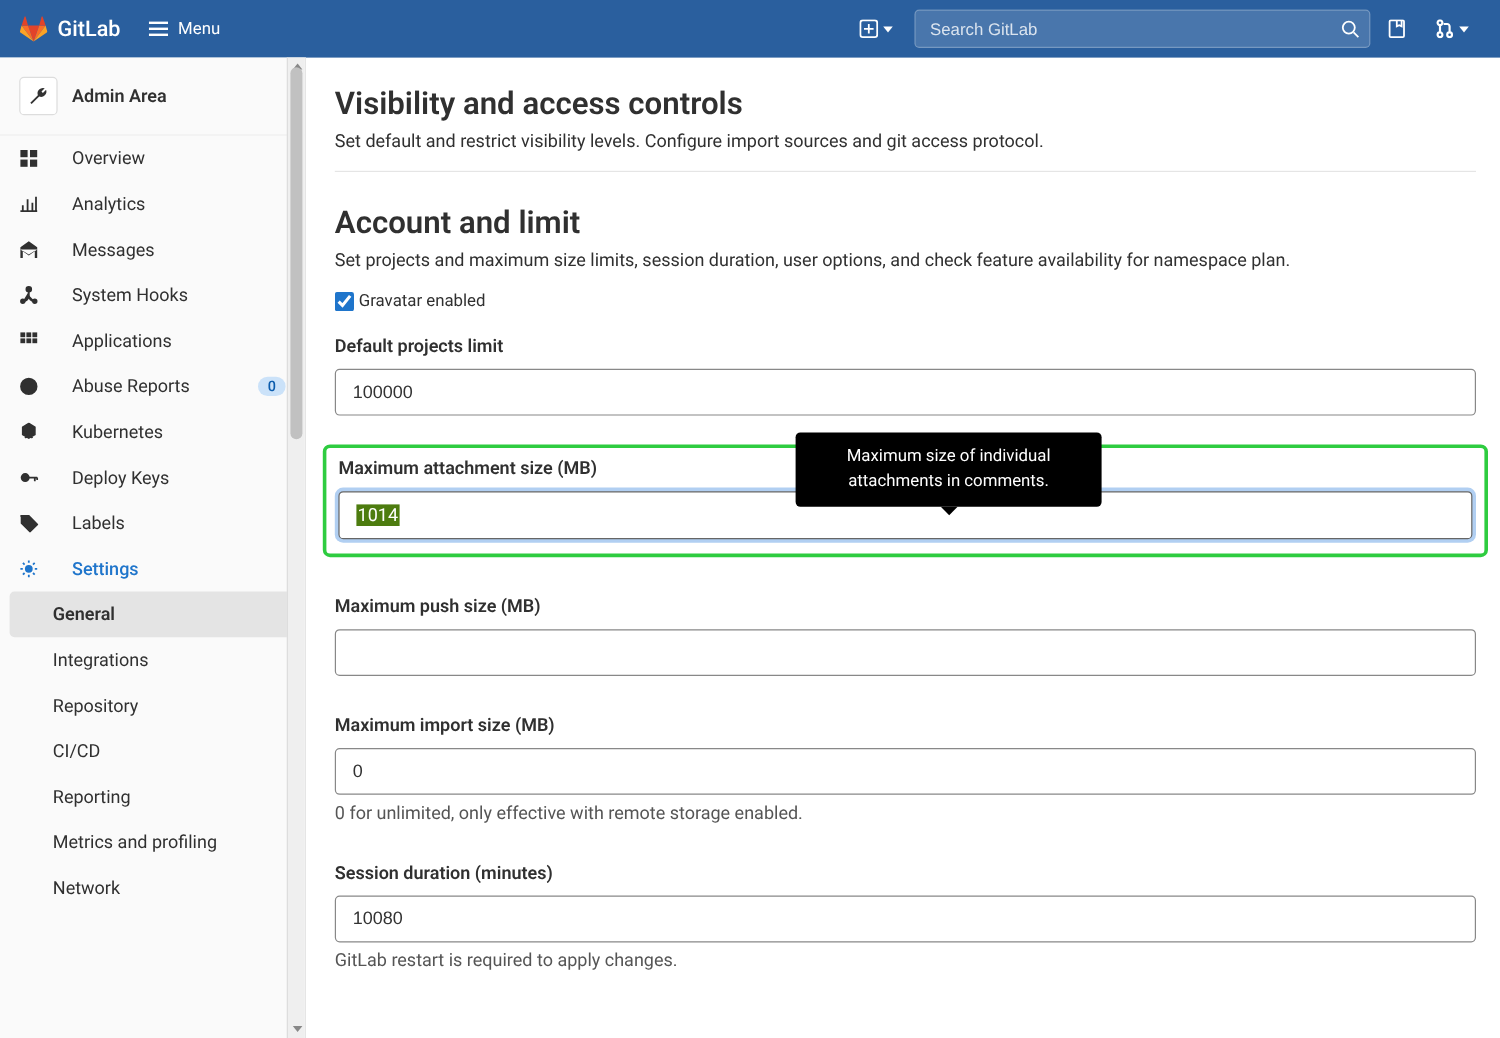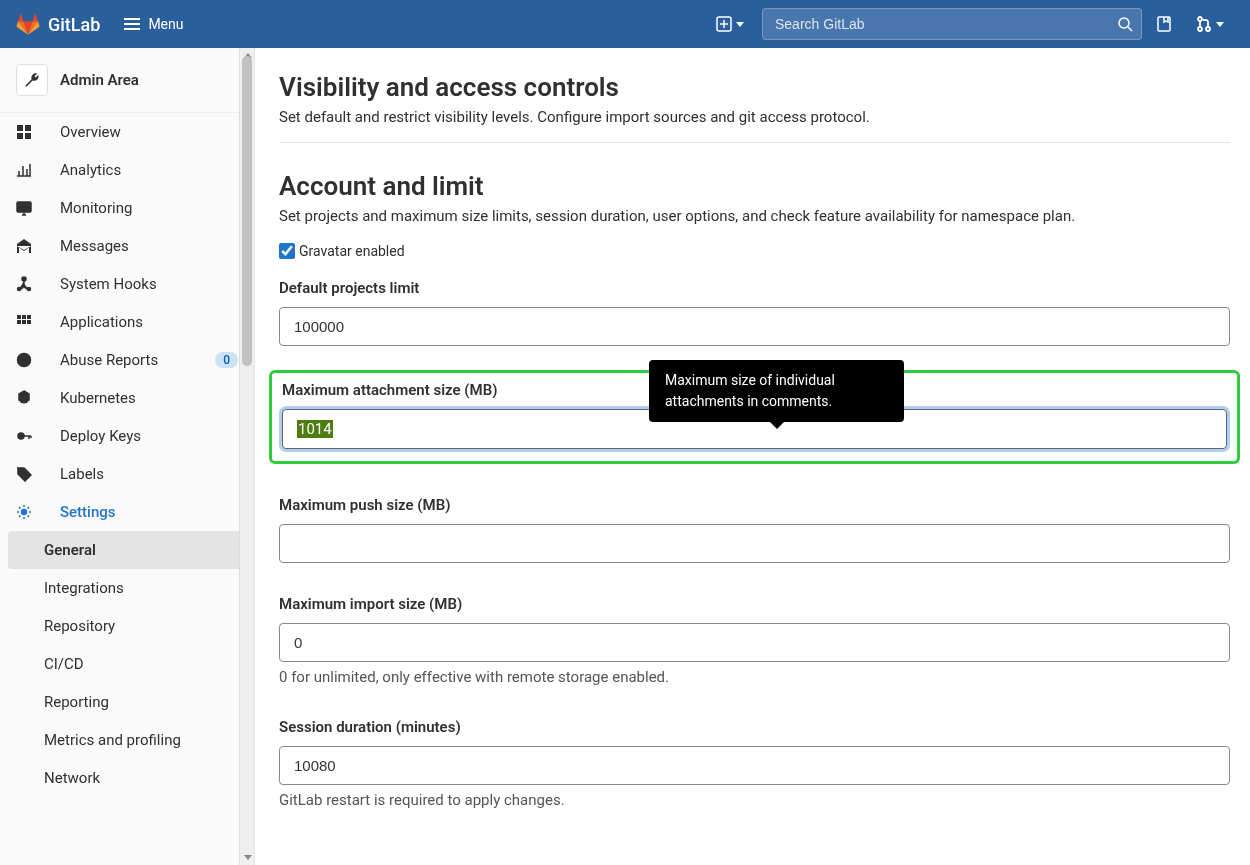--- a/index.html
+++ b/index.html
@@ -54,21 +54,21 @@
     .checkbox { width: 16px; height: 16px; accent-color: #1f75cb; }
     .field-group { margin-bottom: 32px; position: relative; width: 100%; }
     .field-label { font-weight: 600; font-size: 15px; margin-bottom: 10px; display: block; }
     .field-input { width: 100%; padding: 10px 14px; border: 1px solid #888; border-radius: 4px; font-size: 15px; color: #333; outline: none; }
     .field-hint { font-size: 15px; color: #555; margin-top: 6px; }
     
     .highlight-box { border: 3px solid #2ecc40; border-radius: 6px; padding: 8px 10px 12px 10px; margin: -8px -10px 10px -10px; }
     .highlight-box .field-input { background: #fff; border: 1px solid #666; box-shadow: 0 0 0 3px rgba(100,160,230,0.5); }
     .selected-text { background: #4d7c0f; color: #fff; padding: 0 1px; }
     
-    .tooltip { position: absolute; background: #000; color: #fff; padding: 10px 16px; border-radius: 4px; font-size: 14px; text-align: left; line-height: 1.5; top: -10px; left: 370px; width: 255px; }
+    .tooltip { position: absolute; background: #000; color: #fff; padding: 10px 16px; border-radius: 4px; font-size: 14px; text-align: center; line-height: 1.5; top: -10px; left: 384px; width: 255px; }
     .tooltip::after { content: ''; position: absolute; bottom: -7px; left: 50%; transform: translateX(-50%); width: 0; height: 0; border-left: 7px solid transparent; border-right: 7px solid transparent; border-top: 7px solid #000; }
   </style>
 </head>
 <body>
 
 <div class="topbar">
   <div class="logo-box">
     <svg class="logo-svg" viewBox="0 0 36 36">
         <path fill="#e24329" d="M18 34L11 14h14z"></path>
         <path fill="#fc6d26" d="M18 34L11 14H3z"></path>
@@ -155,29 +155,20 @@
         <div class="sidebar-item">
           <span class="item-icon">
             <svg viewBox="0 0 16 16" fill="none" stroke="currentColor" stroke-width="1.5">
               <path d="M1 14h14M3 14V9M7 14V4M11 14V7M14 14V2"></path>
             </svg>
           </span>
           <span class="label">Analytics</span>
         </div>
         <div class="sidebar-item">
           <span class="item-icon">
-            <svg viewBox="0 0 16 16" fill="none" stroke="currentColor" stroke-width="1.5">
-              <rect x="1" y="2" width="14" height="10" rx="1"></rect>
-              <path d="M6 15h4M8 12v3M3 8l2-2 2 2 3-4 3 3"></path>
-            </svg>
-          </span>
-          <span class="label">Monitoring</span>
-        </div>
-        <div class="sidebar-item">
-          <span class="item-icon">
             <svg viewBox="0 0 16 16" fill="currentColor">
               <path d="M1 6l7-5 7 5v2l-7 5-7-5zM1 8v7h2V9l5 3 5-3v6h2V8"></path>
             </svg>
           </span>
           <span class="label">Messages</span>
         </div>
         <div class="sidebar-item">
           <span class="item-icon">
             <svg viewBox="0 0 16 16" fill="none" stroke="currentColor" stroke-width="1.5">
               <circle cx="8" cy="3" r="2"></circle>

